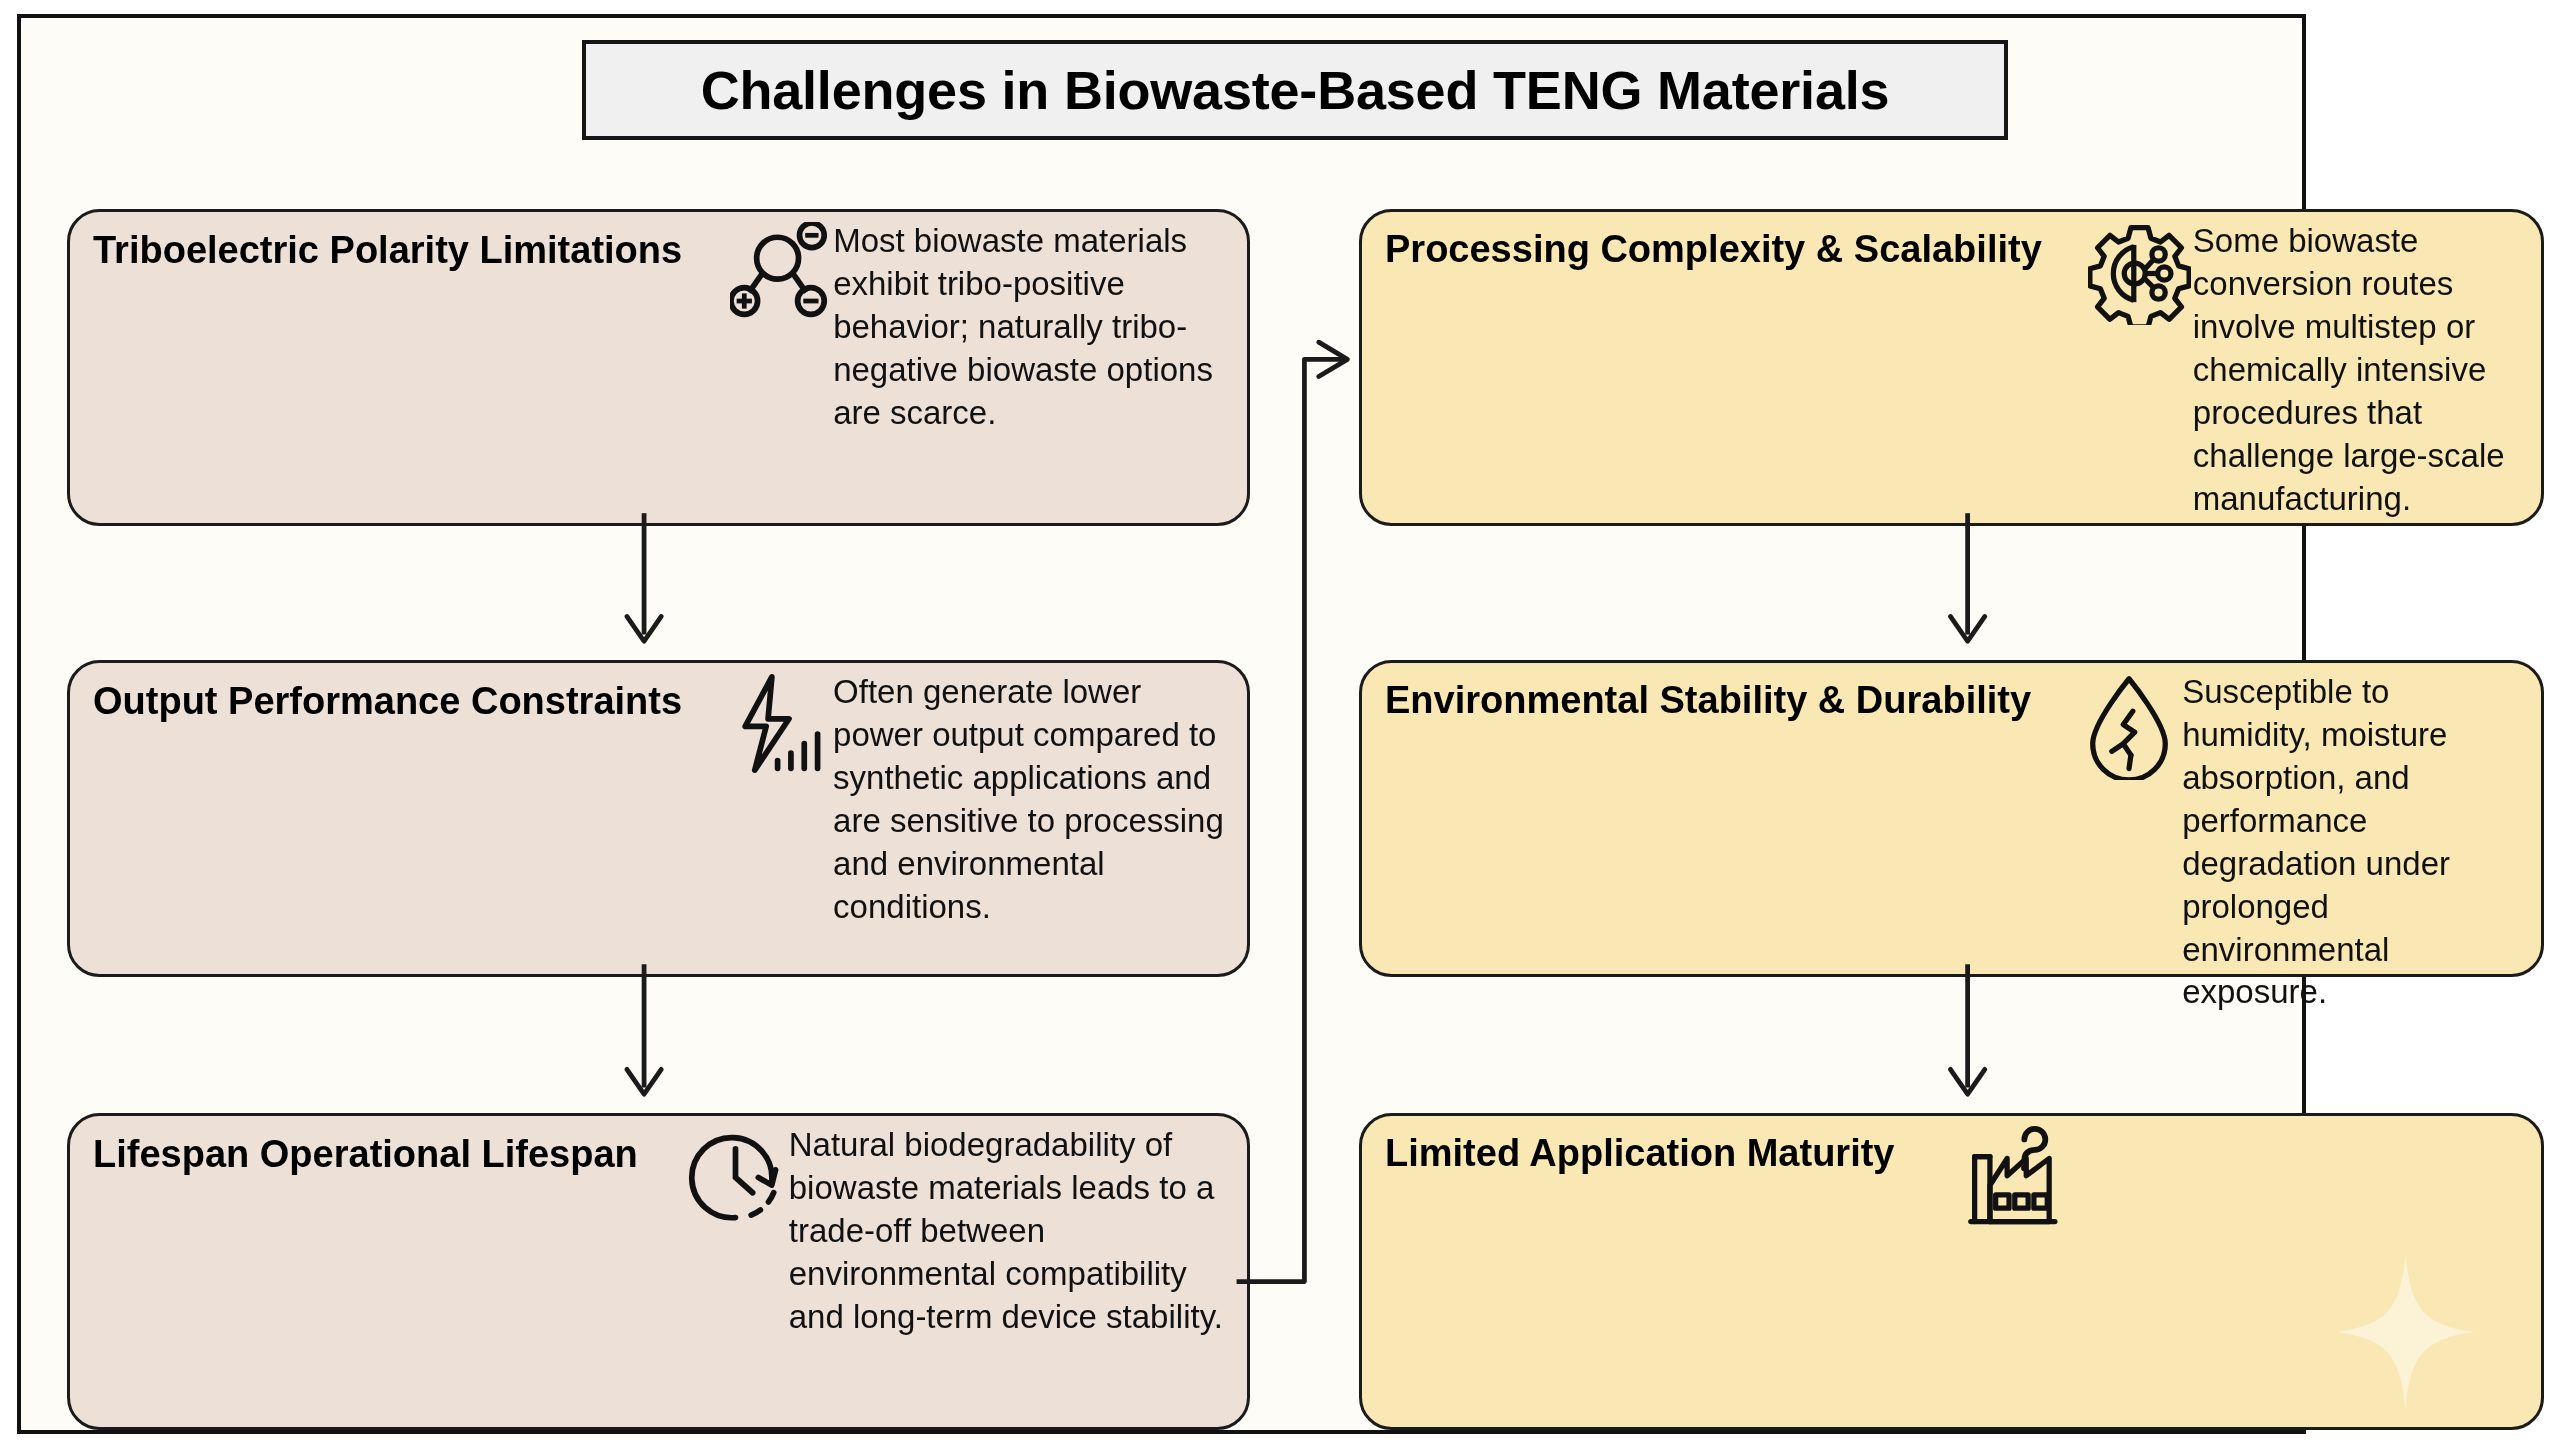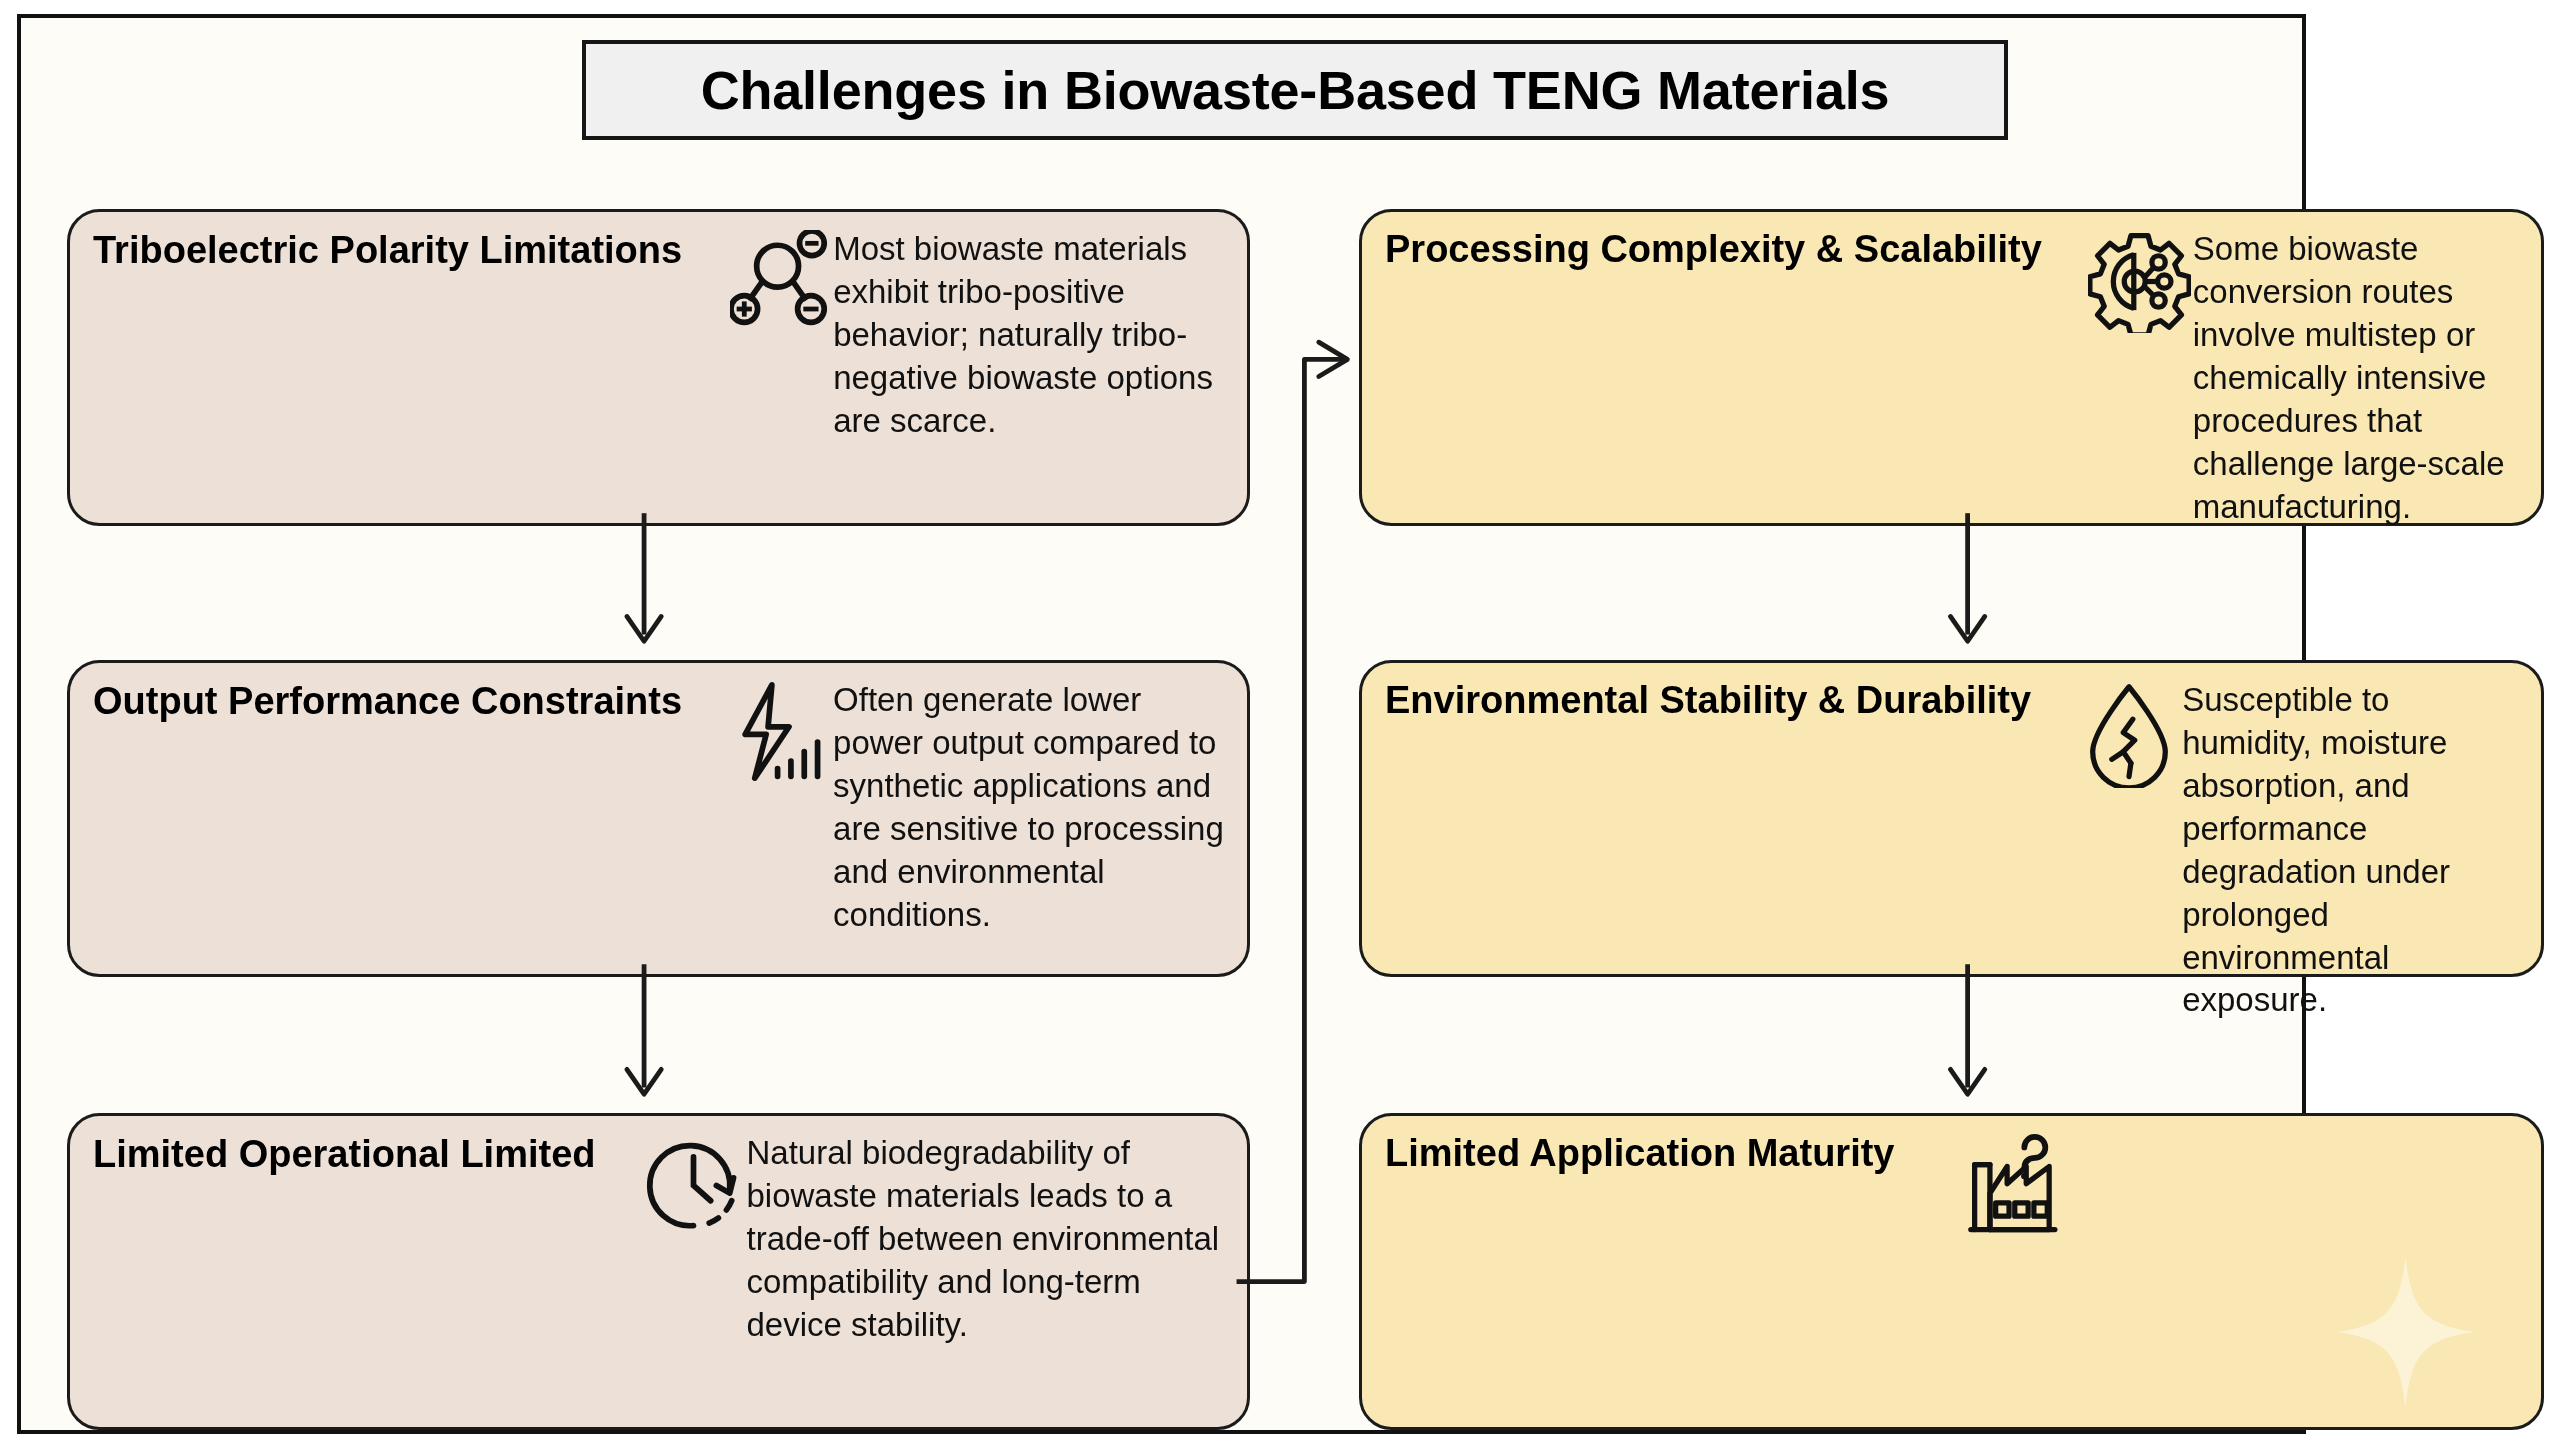--- a/index.html
+++ b/index.html
@@ -48,21 +48,21 @@
     margin-top:17px;
     line-height:1.12;
     padding:0 23px;
   }
   .card-body-row{
     display:flex;
     flex-direction:row;
     align-items:flex-start;
     flex:1;
     padding:0 13.4px 0 21px;
-    margin-top:14px;
+    margin-top:6px;
   }
   .card-icon{
     flex:0 0 auto;
     width:107px;
     display:flex;
     align-items:flex-start;
     justify-content:center;
     padding-top:3.8px;
   }
   .card-icon svg{display:block;}
@@ -139,21 +139,21 @@
           <line x1="64" y1="100" x2="64" y2="84" stroke-width="6" stroke-linecap="round"></line>
           <line x1="78" y1="100" x2="78" y2="74" stroke-width="6" stroke-linecap="round"></line>
           <line x1="92" y1="100" x2="92" y2="64" stroke-width="6" stroke-linecap="round"></line>
         </svg>
       </div>
       <div class="card-desc">Often generate lower power output compared to synthetic applications and are sensitive to processing and environmental conditions.</div>
     </div>
   </div>
 
   <div class="card left" id="card-3">
-    <div class="card-title">Limited Operational Limited</div>
+    <div class="card-title">Lifespan Operational Lifespan</div>
     <div class="card-body-row">
       <div class="card-icon">
         <svg width="103" height="103" viewBox="0 0 108 108" fill="none" stroke="#111" stroke-width="6" stroke-linecap="round">
           <path d="M54 96 A42 42 0 1 1 92 58"></path>
           <path d="M96 46 L92 62 L78 54" stroke-linejoin="round"></path>
           <path d="M54 24 L54 54 L72 70"></path>
           <path d="M94 70 A42 42 0 0 1 60 96" stroke-dasharray="11 12"></path>
         </svg>
       </div>
       <div class="card-desc">Natural biodegradability of biowaste materials leads to a trade-off between environmental compatibility and long-term device stability.</div>

